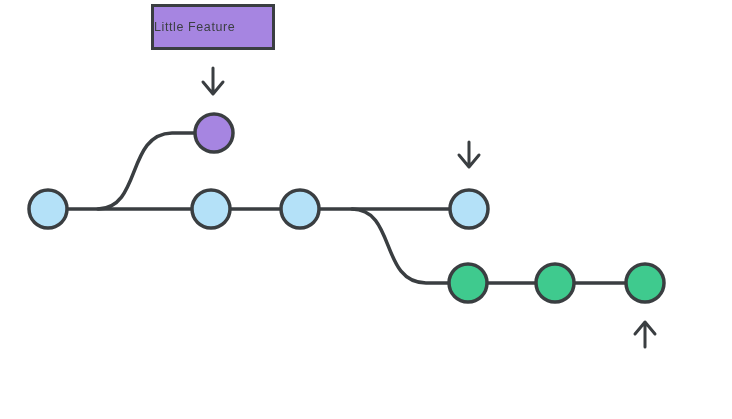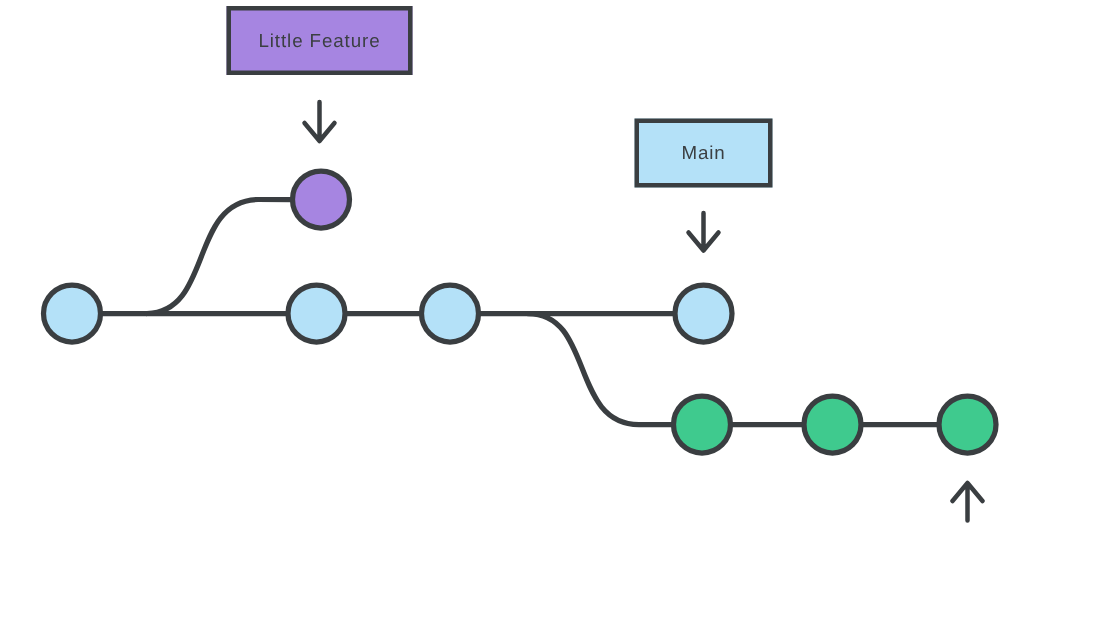--- a/index.html
+++ b/index.html
@@ -27,21 +27,21 @@
   #nodes circle {
     stroke: var(--line, #3a3e41);
     stroke-width: 3.5;
   }
   .label-box {
     position: absolute;
     box-sizing: border-box;
     border: 3px solid var(--line, #3a3e41);
     display: flex;
     align-items: center;
-    justify-content: center;
+    justify-content: flex-start;
     font-size: 12.5px;
     letter-spacing: 0.6px;
     color: var(--text, #3b3f42);
   }
   .label-box.little { left: 151px; top: 4px;  width: 124px; height: 46px; background: var(--purple, #a685e1); }
   .label-box.main   { left: 423px; top: 79px; width: 92px;  height: 46px; background: var(--blue, #b4e1f8); }
   .label-box.big    { left: 588px; top: 365px; width: 115px; height: 47px; background: var(--green, #3fca8e); }
 </style>
 </head>
 <body>
@@ -68,17 +68,14 @@
         <circle cx="214" cy="133" r="19" fill="#a685e1"></circle>
         <circle cx="468" cy="283" r="19" fill="#3fca8e"></circle>
         <circle cx="555" cy="283" r="19" fill="#3fca8e"></circle>
         <circle cx="645" cy="283" r="19" fill="#3fca8e"></circle>
       </g>
   </svg>
 
   <div class="label-box little">
     <span>Little Feature</span>
   </div>
-  <div class="label-box main">
-    <span>Main</span>
-  </div>
 
 </div>
 
 </body></html>

